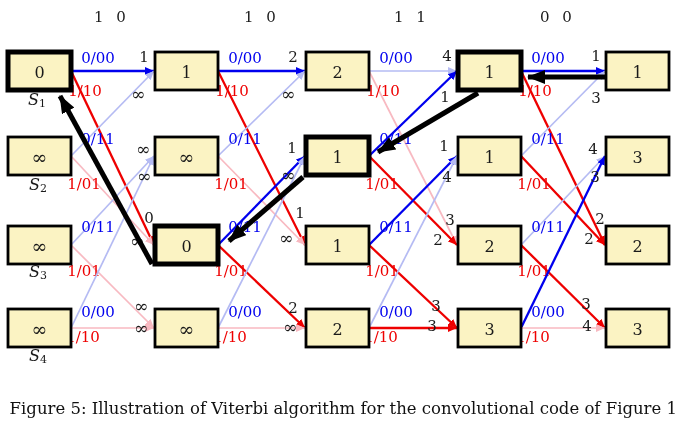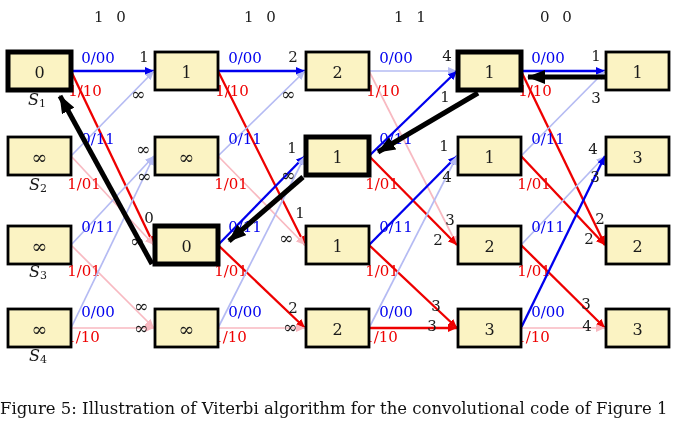--- a/index.html
+++ b/index.html
@@ -1,19 +1,19 @@
 <!DOCTYPE html>
 <html><head>
 <meta charset="utf-8">
 <style>
   html,body{margin:0;padding:0;background:#ffffff;}
   #page{position:relative;width:677px;height:436px;background:#ffffff;overflow:hidden;
         font-family:"DejaVu Serif","Liberation Serif",serif;}
   #trellis-wrap{position:absolute;left:0;top:0;width:677px;height:392px;}
-  #caption{position:absolute;left:0;top:399px;width:677px;text-align:left;
+  #caption{position:absolute;left:0;top:399px;width:677px;text-align:right;
            font-size:16.5px;color:#111;font-family:"DejaVu Serif","Liberation Serif",serif;}
   svg text{font-family:"DejaVu Serif","Liberation Serif",serif;}
 </style>
 </head>
 <body>
 
 <div id="page">
   <div id="trellis-wrap">
     <svg id="trellis-svg" width="677" height="392" viewBox="0 0 677 392">
         <defs>

